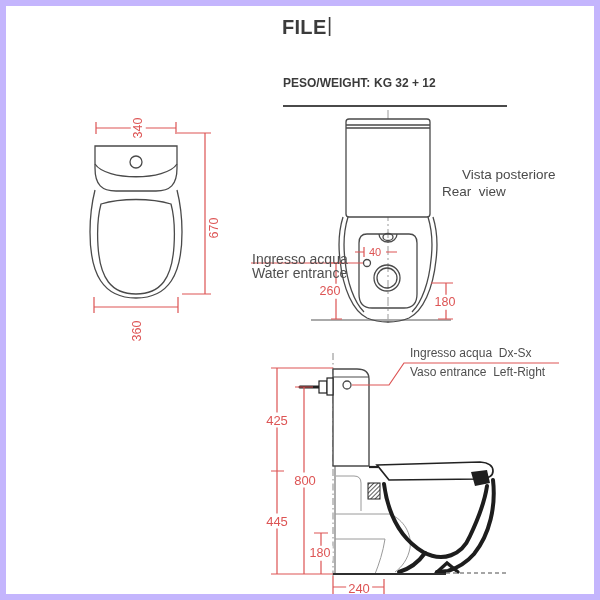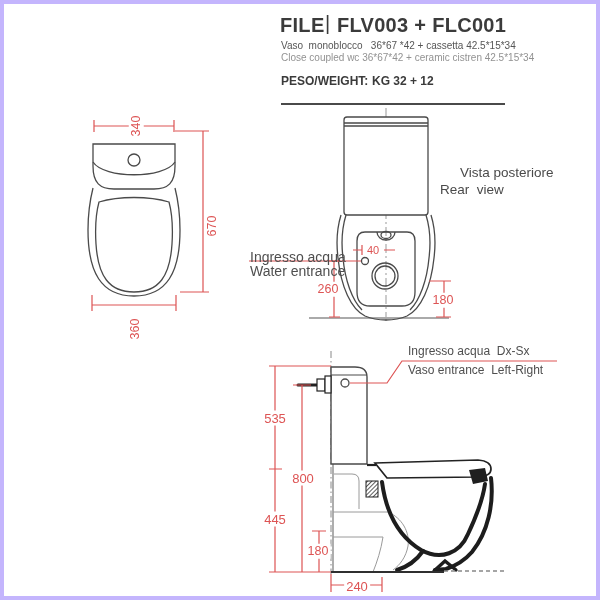--- a/index.html
+++ b/index.html
@@ -1,18 +1,18 @@
 <!DOCTYPE html>
 <html><head>
 <meta charset="utf-8">
 <style>
   html,body{margin:0;padding:0;background:#fff;}
   .sheet{
     position:relative;width:600px;height:600px;background:#fff;
-    border:4px solid #c4b5fd;box-sizing:border-box;overflow:hidden;
+    border:6px solid #c4b5fd;box-sizing:border-box;overflow:hidden;
     font-family:"Liberation Sans",sans-serif;
   }
   .abs{position:absolute;}
   .title{font-size:20px;font-weight:bold;color:#3b3b3b;letter-spacing:.3px;white-space:pre;}
   .title-sep{font-size:20px;font-weight:400;color:#3b3b3b;}
   .desc1{font-size:10px;color:#565656;white-space:pre;}
   .desc2{font-size:10px;color:#929292;white-space:pre;}
   .weight{font-size:12px;font-weight:bold;color:#3b3b3b;white-space:pre;}
   .rule{position:absolute;left:277px;top:99px;width:224px;height:2px;background:#4a4a4a;}
   .viewtitle{font-size:13.5px;color:#4a4a4a;white-space:pre;}
@@ -112,40 +112,37 @@
       <path d="M298,381 L298,568 M289,381 L307,381"></path>
       <path d="M315,527 L315,568 M308,527 L322,527"></path>
       <path d="M265,568 L327,568"></path>
       <path d="M327,570 L327,588 M378,573 L378,588 M327,581 L378,581"></path>
       <path d="M346,379 L383,379 L398,357 L553,357"></path>
     </g>
   </svg>
 
   <span class="abs title" style="left:276px;top:10px;">FILE</span>
   <span class="abs title-sep" style="left:321px;top:8px;">|</span>
-  <span class="abs title" style="left:333px;top:10px;">FLV003 + FLC001</span>
-  <span class="abs desc1" style="left:277px;top:36px;">Vaso  monoblocco   36*67 *42 + cassetta 42.5*15*34</span>
-  <span class="abs desc2" style="left:277px;top:48px;">Close coupled wc 36*67*42 + ceramic cistren 42.5*15*34</span>
   <span class="abs weight" style="left:277px;top:70px;">PESO/WEIGHT:</span>
   <span class="abs weight" style="left:368px;top:70px;">KG 32 + 12</span>
   <div class="rule"></div>
 
   <span class="abs viewtitle" style="left:436px;top:161px;margin-left:20px;">Vista posteriore</span>
   <span class="abs viewtitle" style="left:436px;top:178px;">Rear  view</span>
   <span class="ann" style="left:246px;top:245px;">Ingresso acqua</span>
   <span class="ann" style="left:246px;top:259px;">Water entrance</span>
   <span class="dim small" style="left:369px;top:246px;">40</span>
   <span class="dim" style="left:324px;top:285px;">260</span>
   <span class="dim" style="left:439px;top:296px;">180</span>
 
   <span class="dim rot" style="left:132px;top:122px;">340</span>
   <span class="dim rot" style="left:208px;top:222px;">670</span>
   <span class="dim rot" style="left:131px;top:325px;">360</span>
 
   <span class="ann2" style="left:404px;top:340px;">Ingresso acqua  Dx-Sx</span>
   <span class="ann2" style="left:404px;top:359px;">Vaso entrance  Left-Right</span>
-  <span class="dim big" style="left:271px;top:414px;">535</span>
+  <span class="dim big" style="left:271px;top:414px;">425</span>
   <span class="dim big" style="left:299px;top:474px;">800</span>
   <span class="dim big" style="left:271px;top:515px;">445</span>
   <span class="dim" style="left:314px;top:547px;">180</span>
   <span class="dim big" style="left:353px;top:582px;">240</span>
 
 </div>
 
 </body></html>

